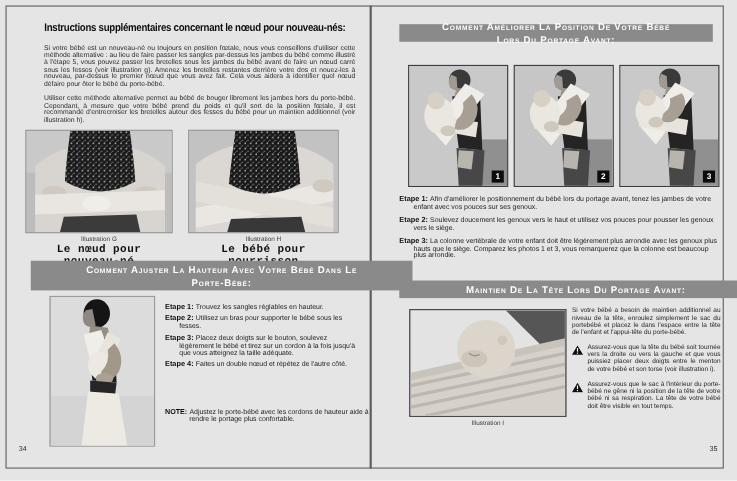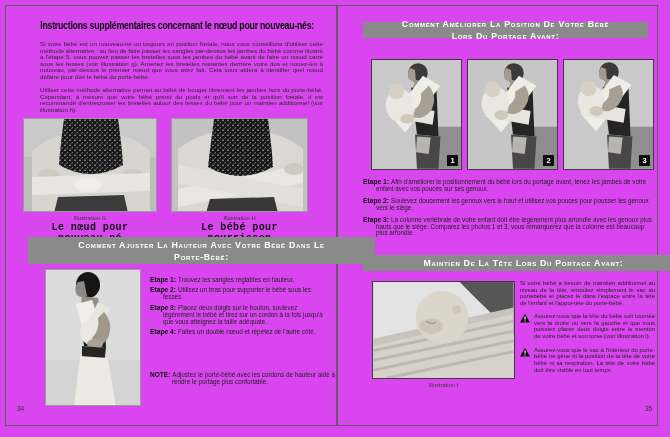--- a/index.html
+++ b/index.html
@@ -1,16 +1,16 @@
 <!DOCTYPE html>
 <html><head>
 <meta charset="utf-8">
 <style>
   html,body{margin:0;padding:0;background:#ffffff;}
-  .sheet{position:relative;width:670px;height:437px;background:#d946ef;
+  .sheet{position:relative;width:670px;height:437px;background:#e5e5e5;
          font-family:"Liberation Sans",sans-serif;color:#1c1c1c;overflow:hidden;}
   .frame{position:absolute;left:5px;top:5px;width:653px;height:421px;
          border:1.5px solid #5e5e5e;box-sizing:border-box;}
   .spine{position:absolute;left:336px;top:5px;width:1.5px;height:421px;background:#5e5e5e;}
 
   .abs{position:absolute;}
   .title{font-size:10px;font-weight:bold;color:#0e0e0e;letter-spacing:-0.3px;
          white-space:nowrap;text-align:center;transform:scaleX(.88);transform-origin:center;}
   .para{font-size:6.2px;line-height:6.6px;text-align:justify;color:#2a2a2a;}
   .banner{background:#8a8a8a;color:#ffffff;font-weight:bold;font-variant:small-caps;

